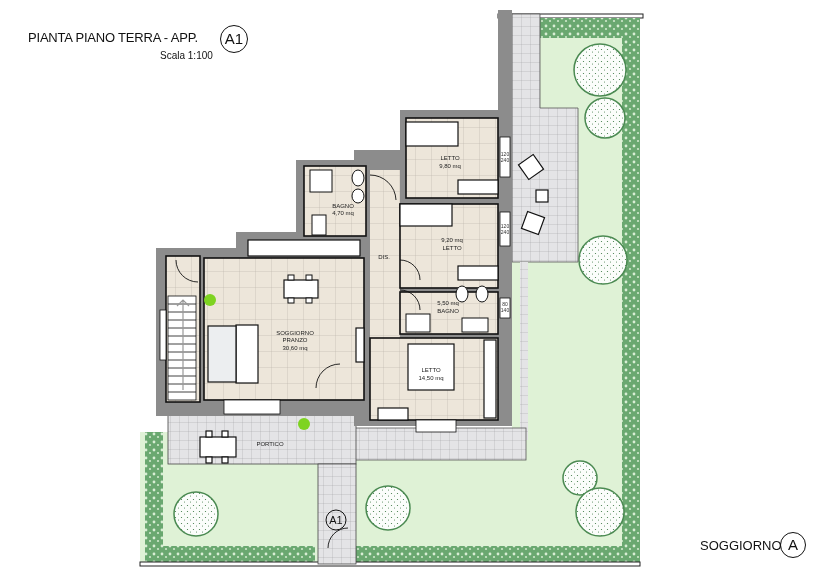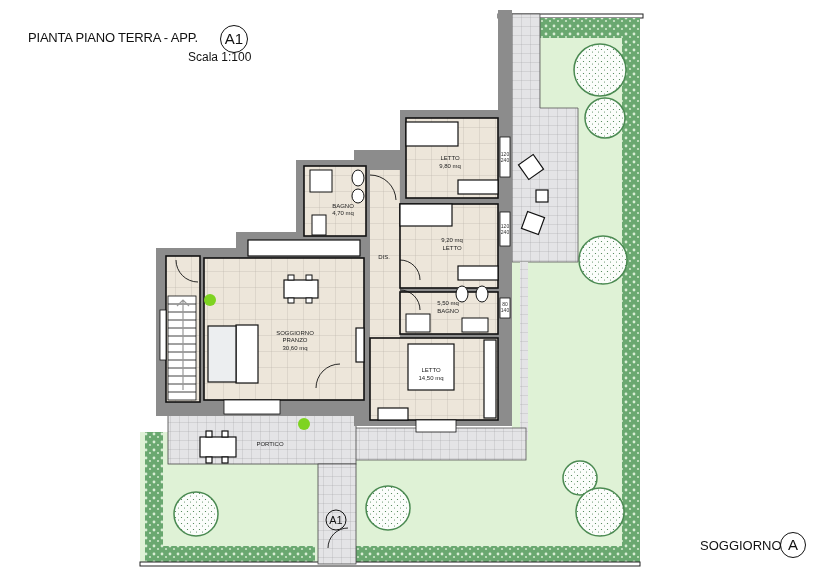--- a/index.html
+++ b/index.html
@@ -1,20 +1,20 @@
 <!DOCTYPE html>
 <html><head>
 <meta charset="utf-8">
 <style>
   html,body{margin:0;padding:0;background:#ffffff;}
   body{width:821px;height:583px;position:relative;overflow:hidden;font-family:"Liberation Sans",sans-serif;color:#111;}
   .abs{position:absolute;}
   .title{left:28px;top:30px;font-size:13px;letter-spacing:-0.2px;text-align:center;}
   .title-circle{left:220px;top:25px;width:26px;height:26px;border:1.3px solid #111;border-radius:50%;font-size:15px;text-align:center;line-height:26px;}
-  .scale{left:160px;top:50px;font-size:12px;margin-left:28px;}
+  .scale{left:160px;top:50px;font-size:10px;}
   .pal{left:700px;top:538px;font-size:13px;}
   .pal-circle{left:780px;top:532px;width:24px;height:24px;border:1.3px solid #111;border-radius:50%;font-size:15px;text-align:center;line-height:24px;}
   svg text{font-family:"Liberation Sans",sans-serif;}
 </style>
 </head>
 <body>
 
 <div class="abs title">PIANTA PIANO TERRA - APP.</div>
 <div class="abs title-circle">A1</div>
 <div class="abs scale">Scala 1:100</div>

